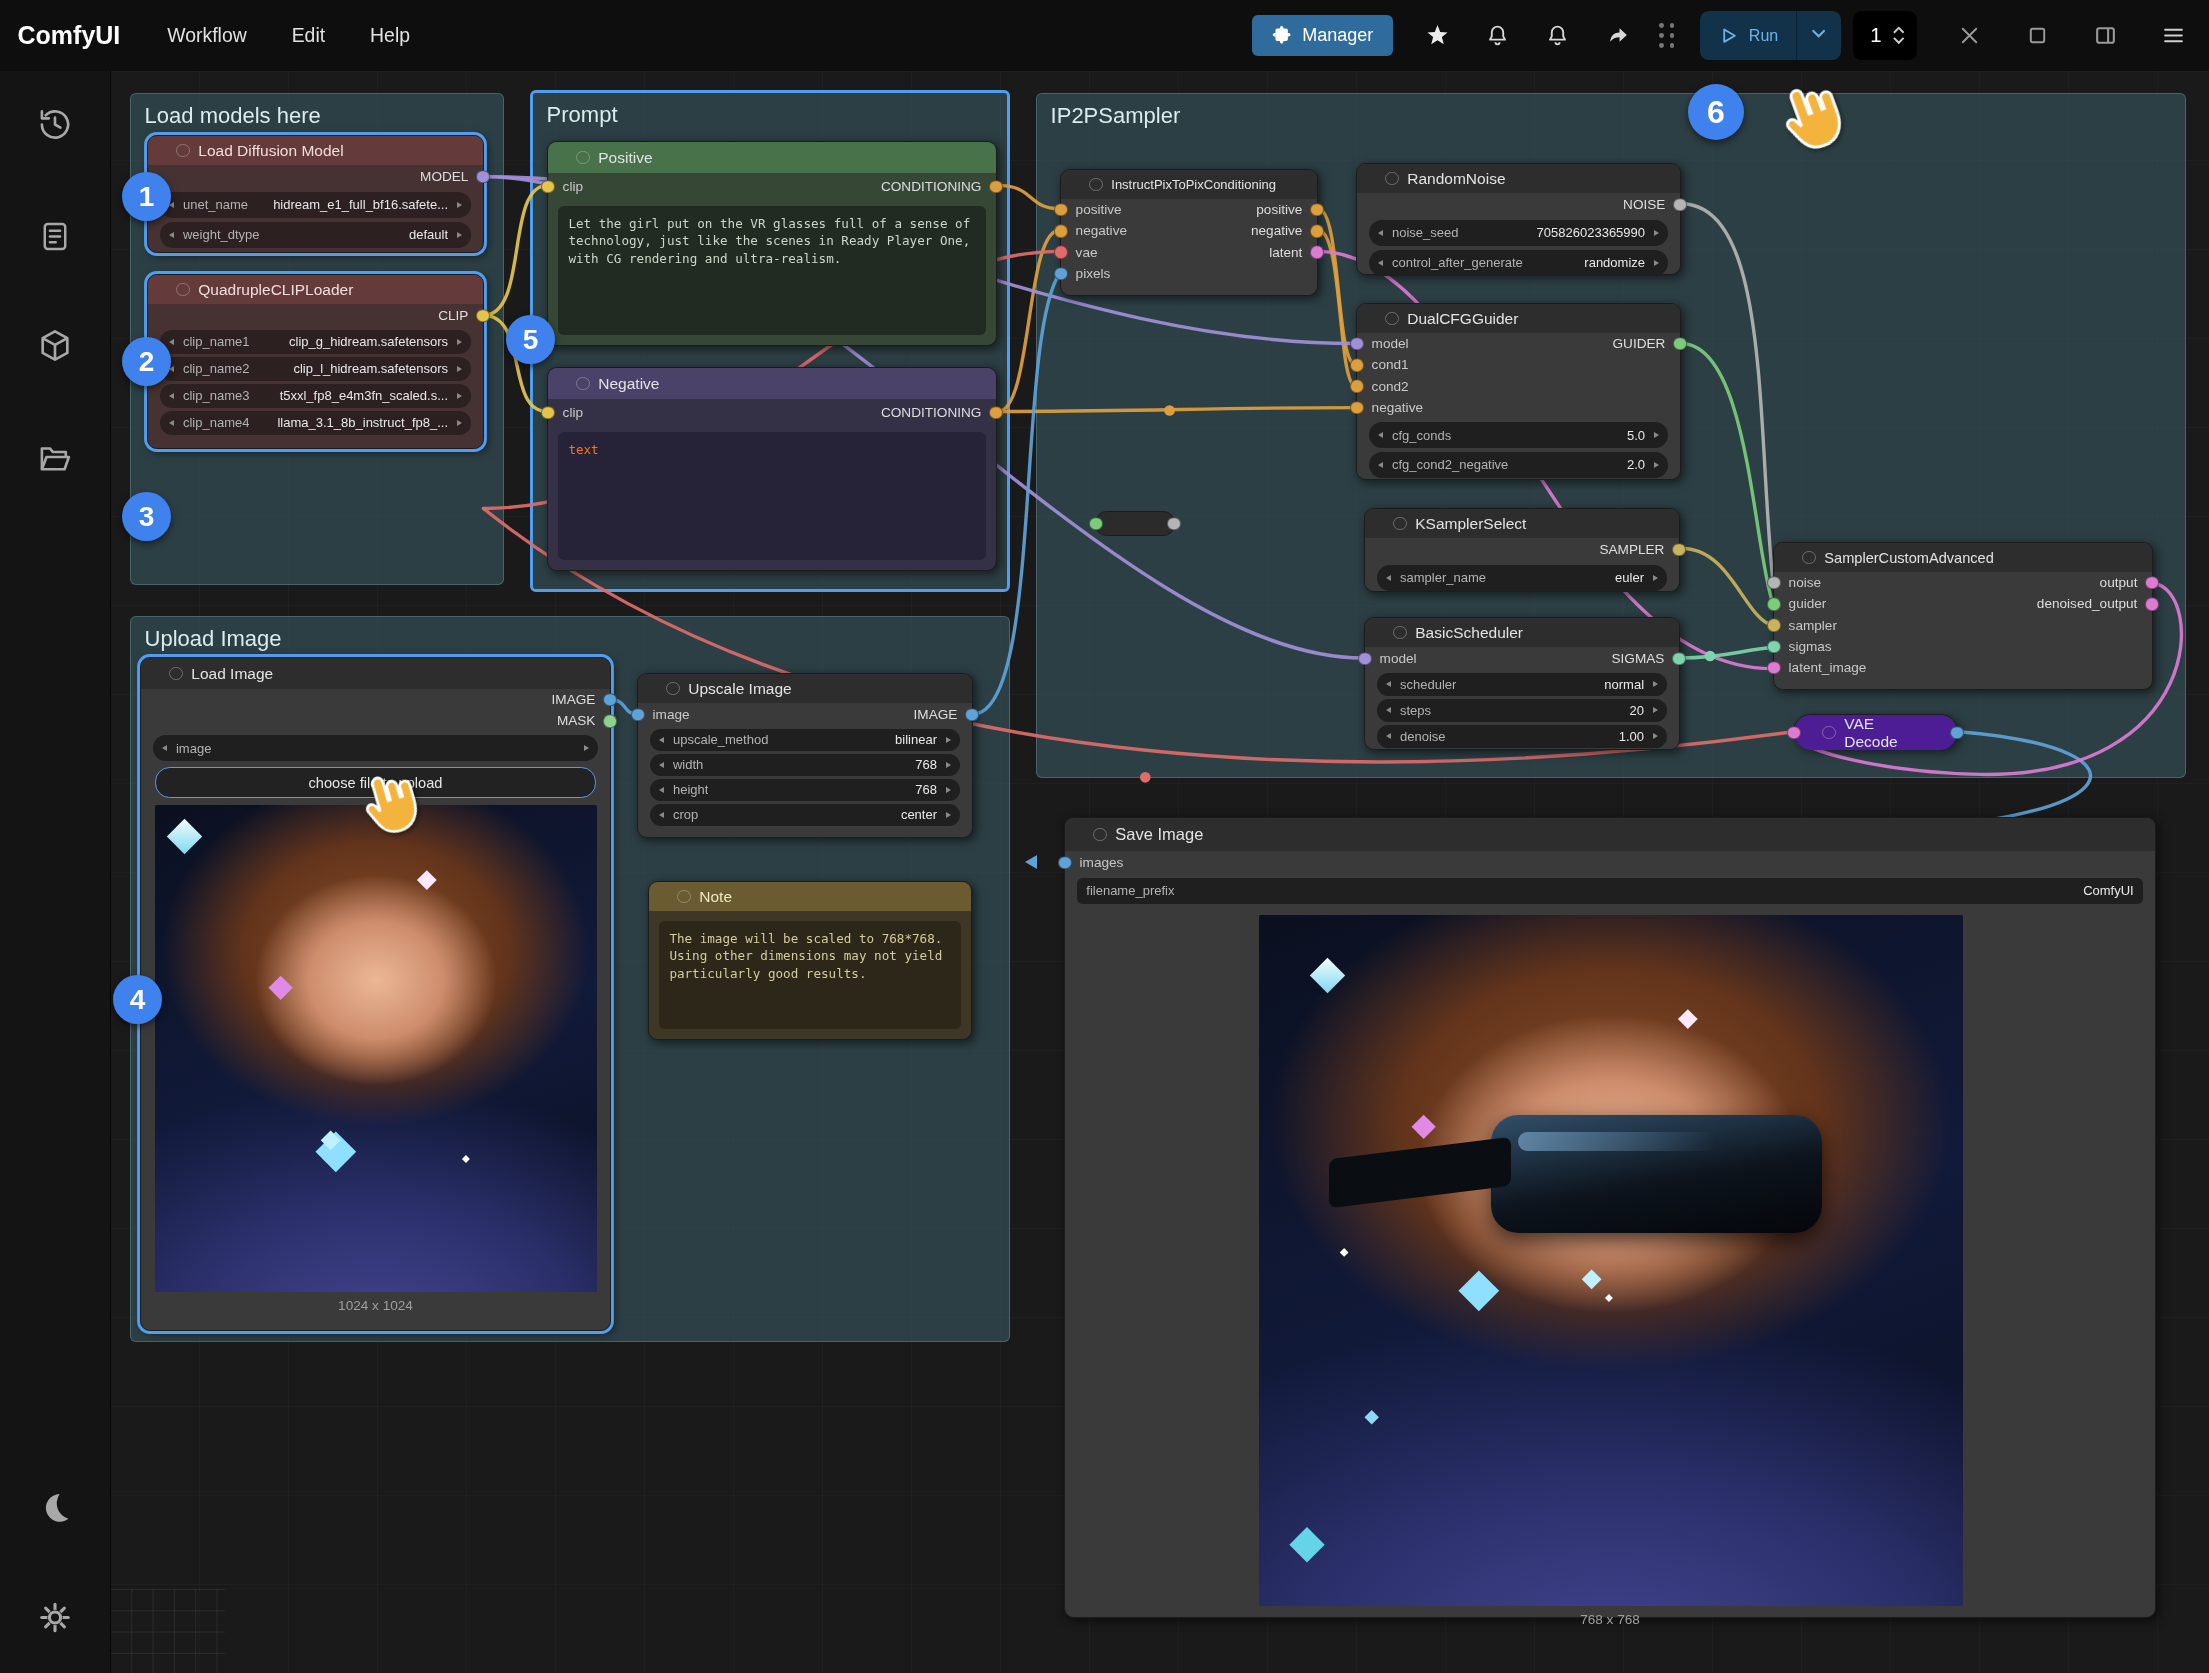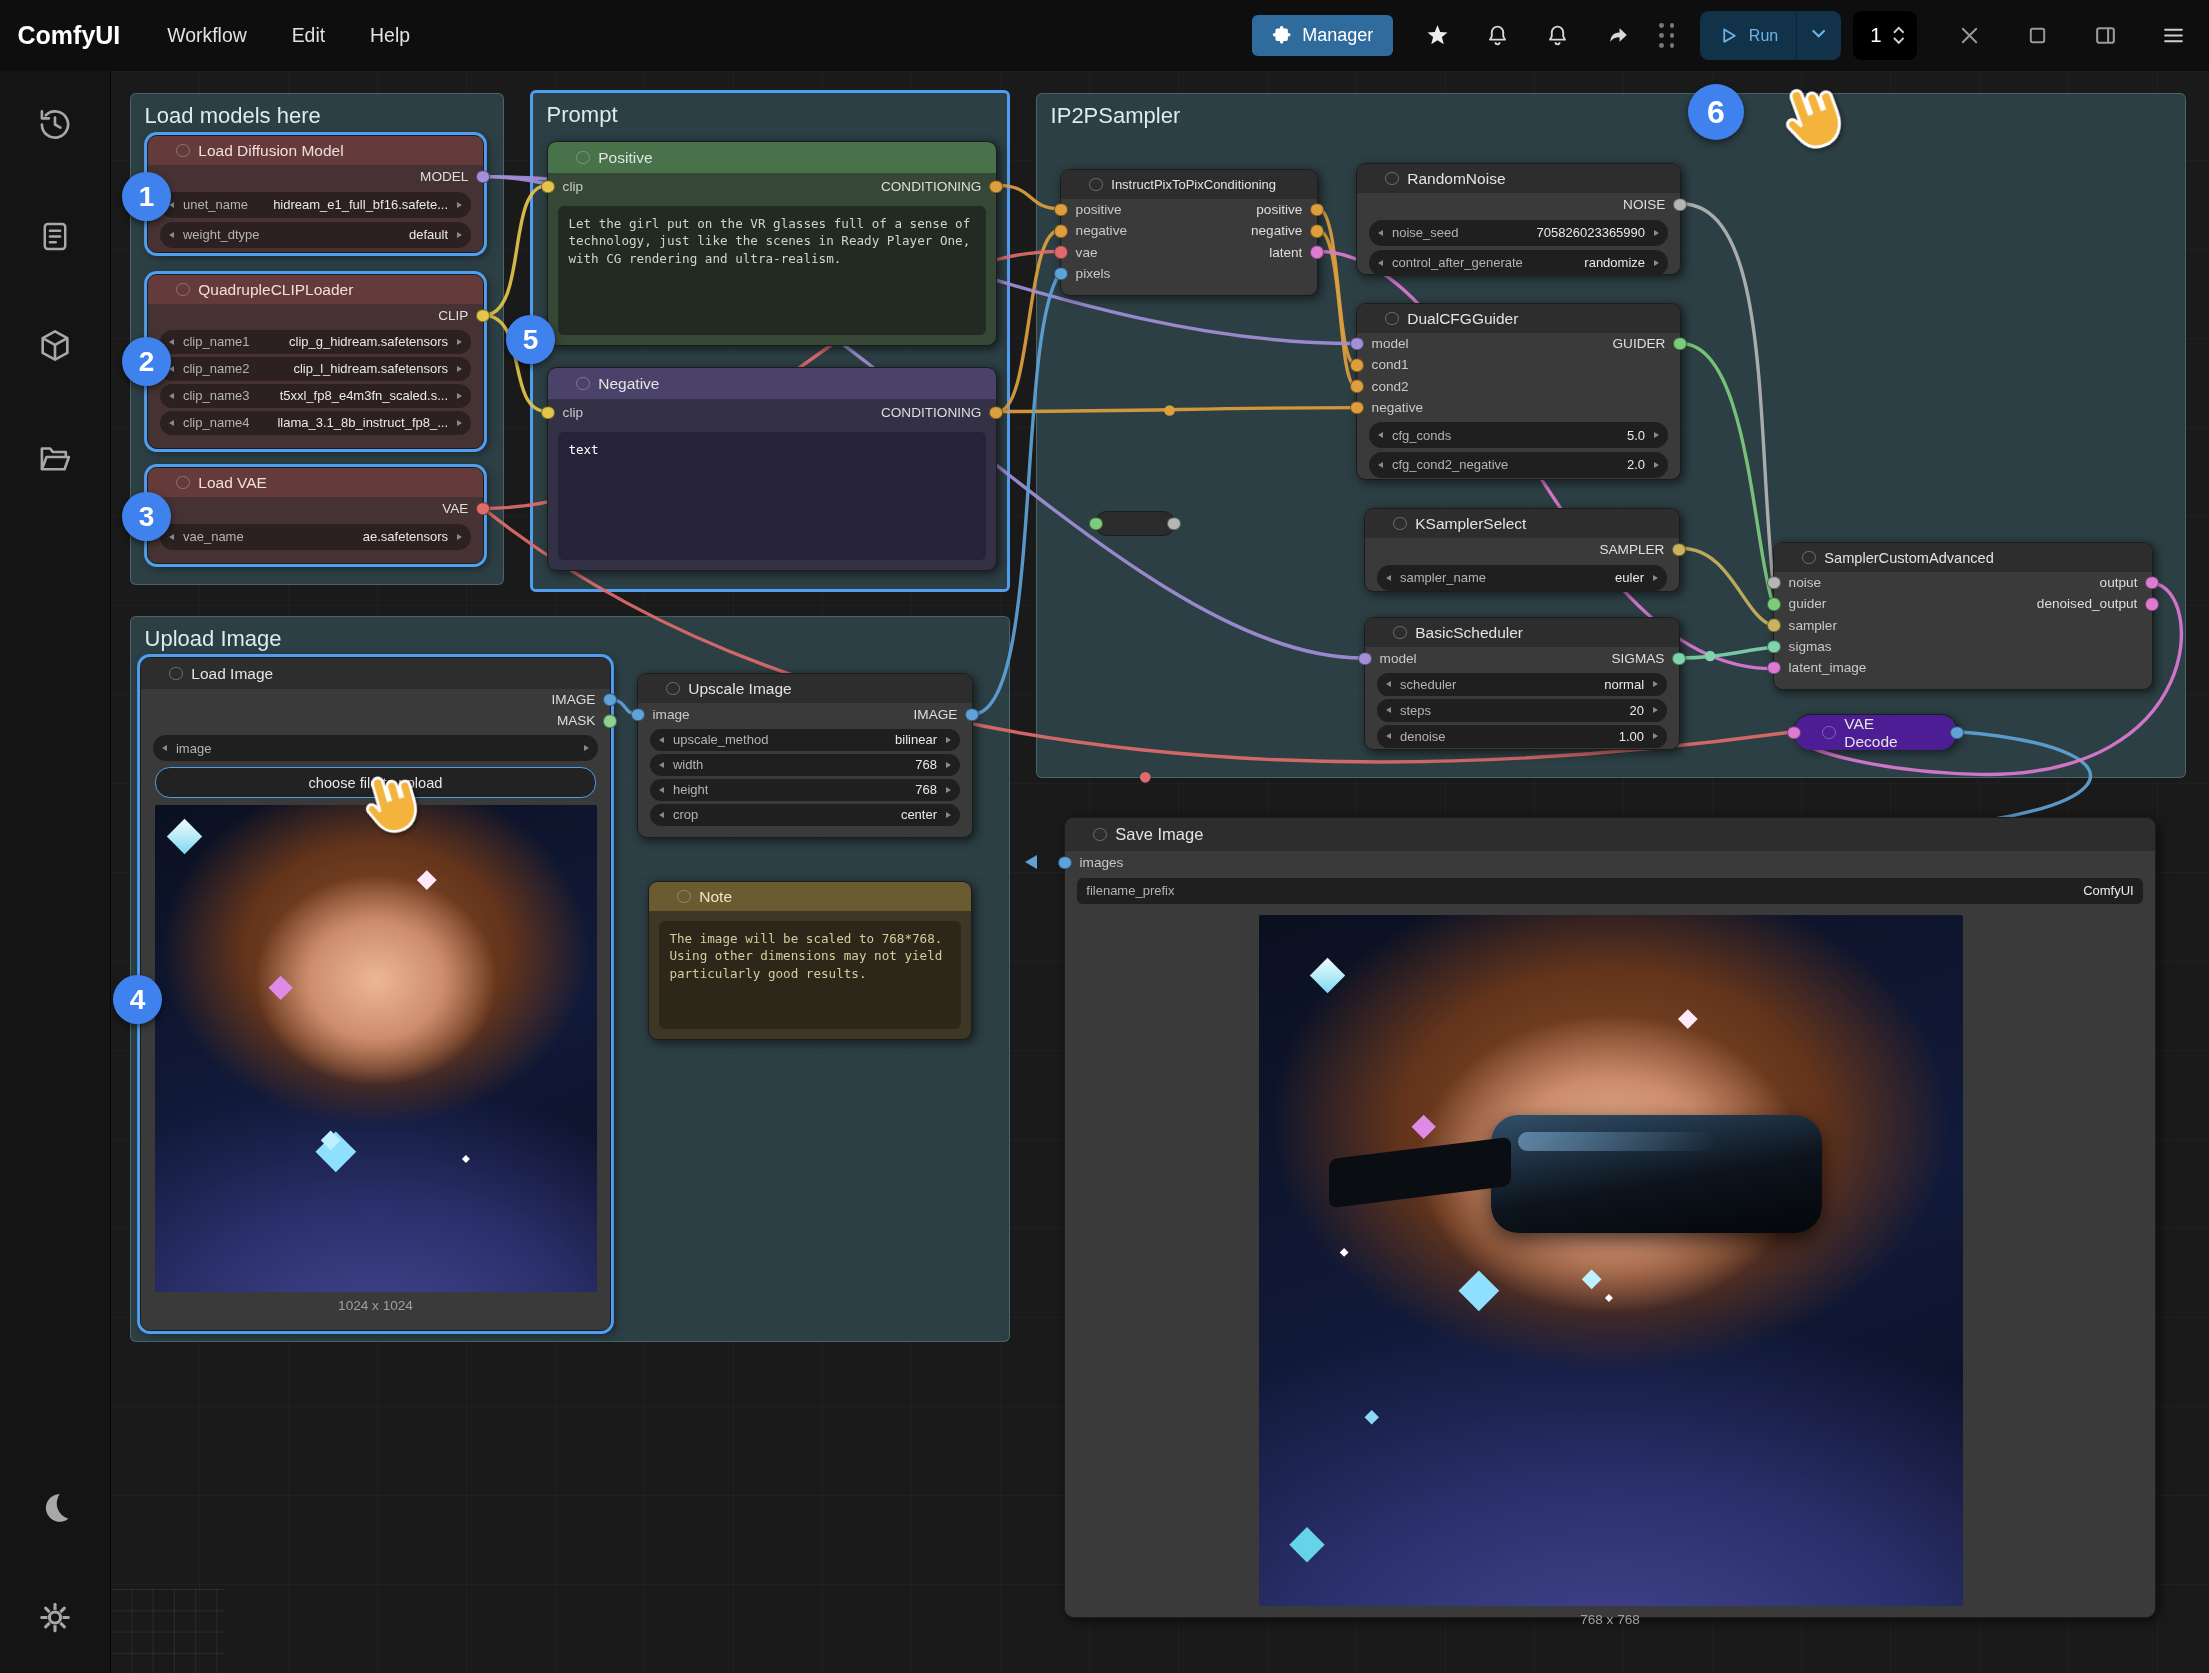--- a/index.html
+++ b/index.html
@@ -67,21 +67,21 @@
   .ta{position:absolute;left:9.7px;right:9.7px;bottom:9.7px;border-radius:5.8px;padding:8.7px 10.7px;
       font:12.6px/1.4 "DejaVu Sans Mono",monospace;box-sizing:border-box;overflow:hidden;}
   
   .maroon{background:#463232;}
   .maroon .ntitle{background:#643a3a;color:#f0dede;}
   .maroon .widget{background:#2c2020;align-items:center;}
   
   .greennode{background:#364736;} .greennode .ntitle{background:#47724a;height:31px;}
   .greennode .ta{background:#222b22;color:#cdd6c8;}
   .purplenode{background:#343046;} .purplenode .ntitle{background:#4a4268;height:31px;}
-  .purplenode .ta{background:#262338;color:#ffffff;}
+  .purplenode .ta{background:#262338;color:#f97316;}
   
   .notenode{background:#3e3726;} .notenode .ntitle{background:#6a5c30;color:#efe6c2;}
   .notenode .ta{background:#2c2718;color:#d6cb9e;}
   
   .upload-btn{margin:5.8px 13.6px;height:29px;border:1.9px solid #4f9ef0;border-radius:14.6px;display:flex;
               align-items:center;justify-content:center;color:#e6e6e6;font-size:14.6px;background:#222;}
   .size-label{position:absolute;left:0;right:0;text-align:center;color:#9f9f9f;font-size:13.6px;}
   .badge{position:absolute;width:49px;height:49px;border-radius:50%;background:#3f82ee;color:#fff;
          font-weight:bold;font-size:28px;display:flex;align-items:center;justify-content:center;z-index:9;
          box-shadow:0 2.9px 7.8px rgba(0,0,0,.5);}
@@ -364,36 +364,20 @@
       <span class="tr"></span>
       </div>
     <div class="widget" style="height:24px;margin:2.9px 11.6px">
       <span class="tl"></span>
       <span class="wname">clip_name4</span>
       <span class="wval">llama_3.1_8b_instruct_fp8_...</span>
       <span class="tr"></span>
       </div>
   </div>
 
-  <div class="node maroon sel" style="left:147px;top:467px;width:337px;height:97px">
-    <div class="ntitle">
-        <span class="ctog"></span>
-      <span>Load VAE</span>
-      </div>
-    <div class="srow" style="height:23px">
-        <span class="outl">VAE</span>
-      <span class="dot dout" style="background:#df6b6b"></span>
-      </div>
-    <div class="widget">
-      <span class="tl"></span>
-      <span class="wname">vae_name</span>
-      <span class="wval">ae.safetensors</span>
-      <span class="tr"></span>
-      </div>
-  </div>
 
   <div class="node greennode" style="left:547px;top:141px;width:450px;height:205px">
     <div class="ntitle">
         <span class="ctog"></span>
       <span>Positive</span>
       </div>
     <div class="srow" style="height:27px">
       <span>clip</span>
       <span class="outl">CONDITIONING</span>
       <span class="dot din" style="background:#e3c54c"></span>

